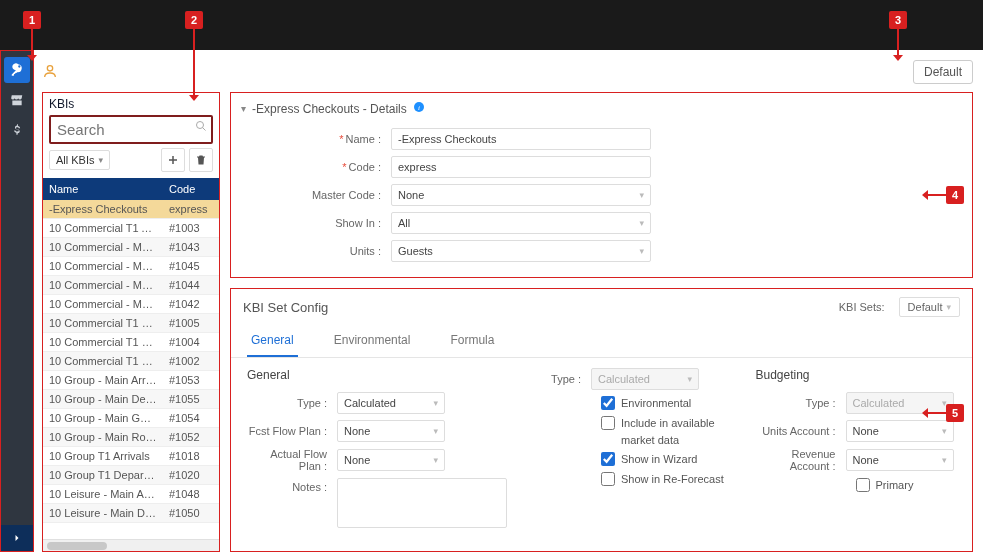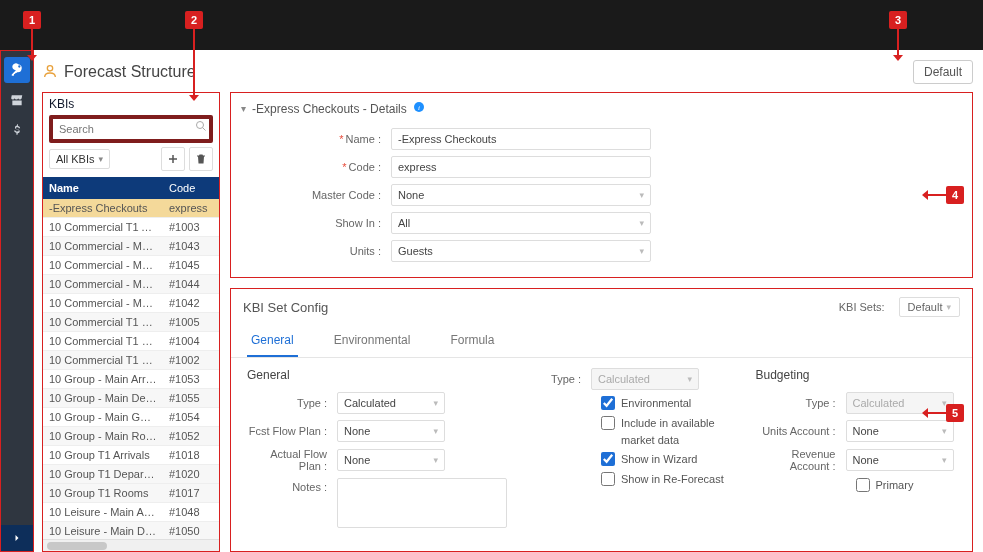--- a/index.html
+++ b/index.html
@@ -24,29 +24,29 @@
   .header { display: flex; align-items: center; height: 28px; margin-bottom: 6px; }
   .header .title-icon { color: #e8a13c; margin-right: 6px; }
   .header h1 { font-size: 16px; font-weight: 500; color: #444; }
   .header .audits-btn { margin-left: auto; background: #fff; border: 1px solid #ccc; padding: 4px 10px; font-size: 12px; border-radius: 3px; cursor: pointer; color:#555; }
 
   .content { display: flex; gap: 10px; flex: 1; overflow: hidden; }
 
   .kbi-panel { width: 178px; border: 1px solid #d82020; display: flex; flex-direction: column; background:#fff; }
   .kbi-panel .panel-title { font-size: 12px; padding: 4px 6px; color: #0f172a; }
   .kbi-panel .search-row { padding: 0 6px 4px; position: relative; }
-  .kbi-panel .search-row input { width: 100%; padding: 4px 24px 4px 6px; border: 4px solid #7f1d1d; font-size: 11px; border-radius: 2px; }
+  .kbi-panel .search-row input { width: 100%; padding: 4px 24px 4px 6px; border: 2px solid #7f1d1d; font-size: 15px; border-radius: 2px; }
   .kbi-panel .search-row .search-ic { position: absolute; right: 12px; top: 5px; color: #aaa; }
   .kbi-panel .filter-row { display: flex; gap: 4px; padding: 0 6px 6px; align-items: center; }
   .kbi-panel .filter-select { border: 1px solid #ddd; padding: 3px 6px; font-size: 11px; border-radius: 2px; background:#fff; display:flex; align-items:center; gap:4px; cursor:pointer; }
   .kbi-panel .icon-btn { border: 1px solid #ddd; width: 24px; height: 24px; display:flex; align-items:center; justify-content:center; border-radius:2px; background:#fff; cursor:pointer; color:#555; }
   .kbi-table-wrap { flex:1; overflow:hidden; position:relative; }
   .kbi-table { width: 100%; border-collapse: collapse; font-size: 11px; table-layout: fixed; }
   .kbi-table thead th { background: #0d3a7a; color: #fff; text-align: left; padding: 5px 6px; font-weight: 500; position:sticky; top:0; }
-  .kbi-table thead th:first-child { width: 120px; font-weight: bold; }
+  .kbi-table thead th:first-child { width: 120px; }
   .kbi-table tbody { display:block; overflow-y:auto; max-height: 354px; }
   .kbi-table thead, .kbi-table tbody tr { display: table; width: 100%; table-layout: fixed; }
   .kbi-table tbody td { padding: 3px 6px; border-bottom: 1px solid #eee; white-space: nowrap; overflow: hidden; text-overflow: ellipsis; color:#555; }
   .kbi-table tbody td:first-child { width: 120px; }
   .kbi-table tbody tr.selected td { background: #f4d99a; }
   .kbi-table tbody tr.alt td { background: #f7f7f7; }
   .kbi-table tbody tr.selected td:first-child { font-weight:400; }
   .hscroll { height:12px; background:#f0f0f0; position:relative; border-top:1px solid #e0e0e0; }
   .hscroll .thumb { position:absolute; left:4px; top:2px; height:8px; width:60px; background:#c8c8c8; border-radius:4px; }
 
@@ -148,21 +148,20 @@
   </div>
 
   <div class="main">
     <div class="header">
       <span class="title-icon">
         <svg width="16" height="16" viewBox="0 0 24 24" fill="none" stroke="currentColor" stroke-width="2">
             <circle cx="12" cy="8" r="4"></circle>
             <path d="M4 21c0-4 4-6 8-6s8 2 8 6"></path>
           </svg>
       </span>
-      <h1>Forecast Structure</h1>
       <button class="audits-btn">Default</button>
     </div>
 
     <div class="content">
 
       <div class="kbi-panel">
         <div class="panel-title">KBIs</div>
         <div class="search-row">
           <input type="text" placeholder="Search" style="">
           <span class="search-ic">
@@ -251,24 +250,20 @@
                   <td>#1052</td>
                 </tr>
                 <tr>
                   <td>10 Group T1 Arrivals</td>
                   <td>#1018</td>
                 </tr>
                 <tr class="alt">
                   <td>10 Group T1 Departures</td>
                   <td>#1020</td>
                 </tr>
-                <tr class="alt">
-                  <td>10 Group T1 Rooms</td>
-                  <td>#1017</td>
-                </tr>
                 <tr>
                   <td>10 Leisure - Main Arrivals</td>
                   <td>#1048</td>
                 </tr>
                 <tr class="alt">
                   <td>10 Leisure - Main Departur...</td>
                   <td>#1050</td>
                 </tr>
               </tbody>
           </table>

